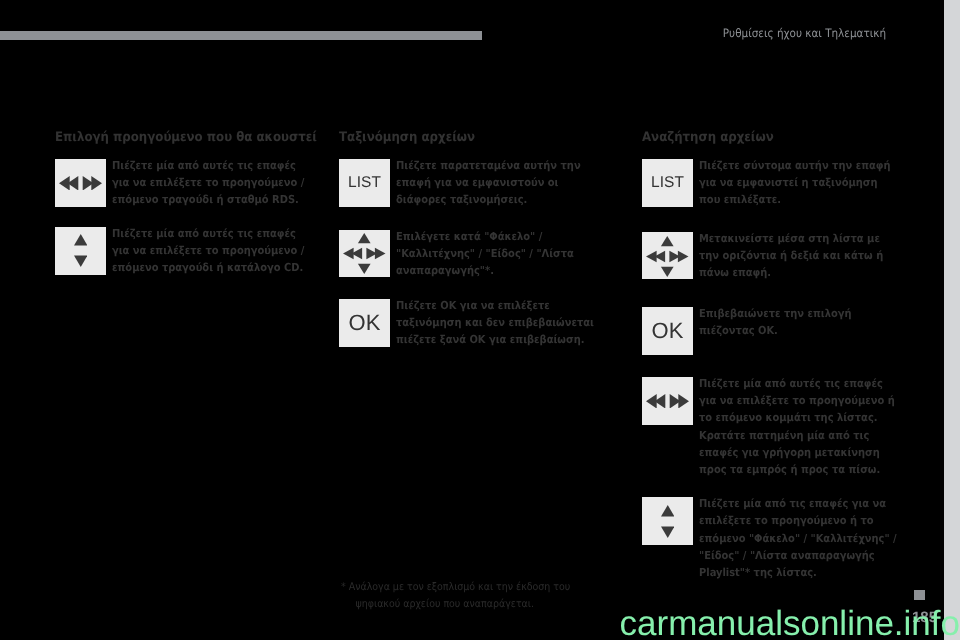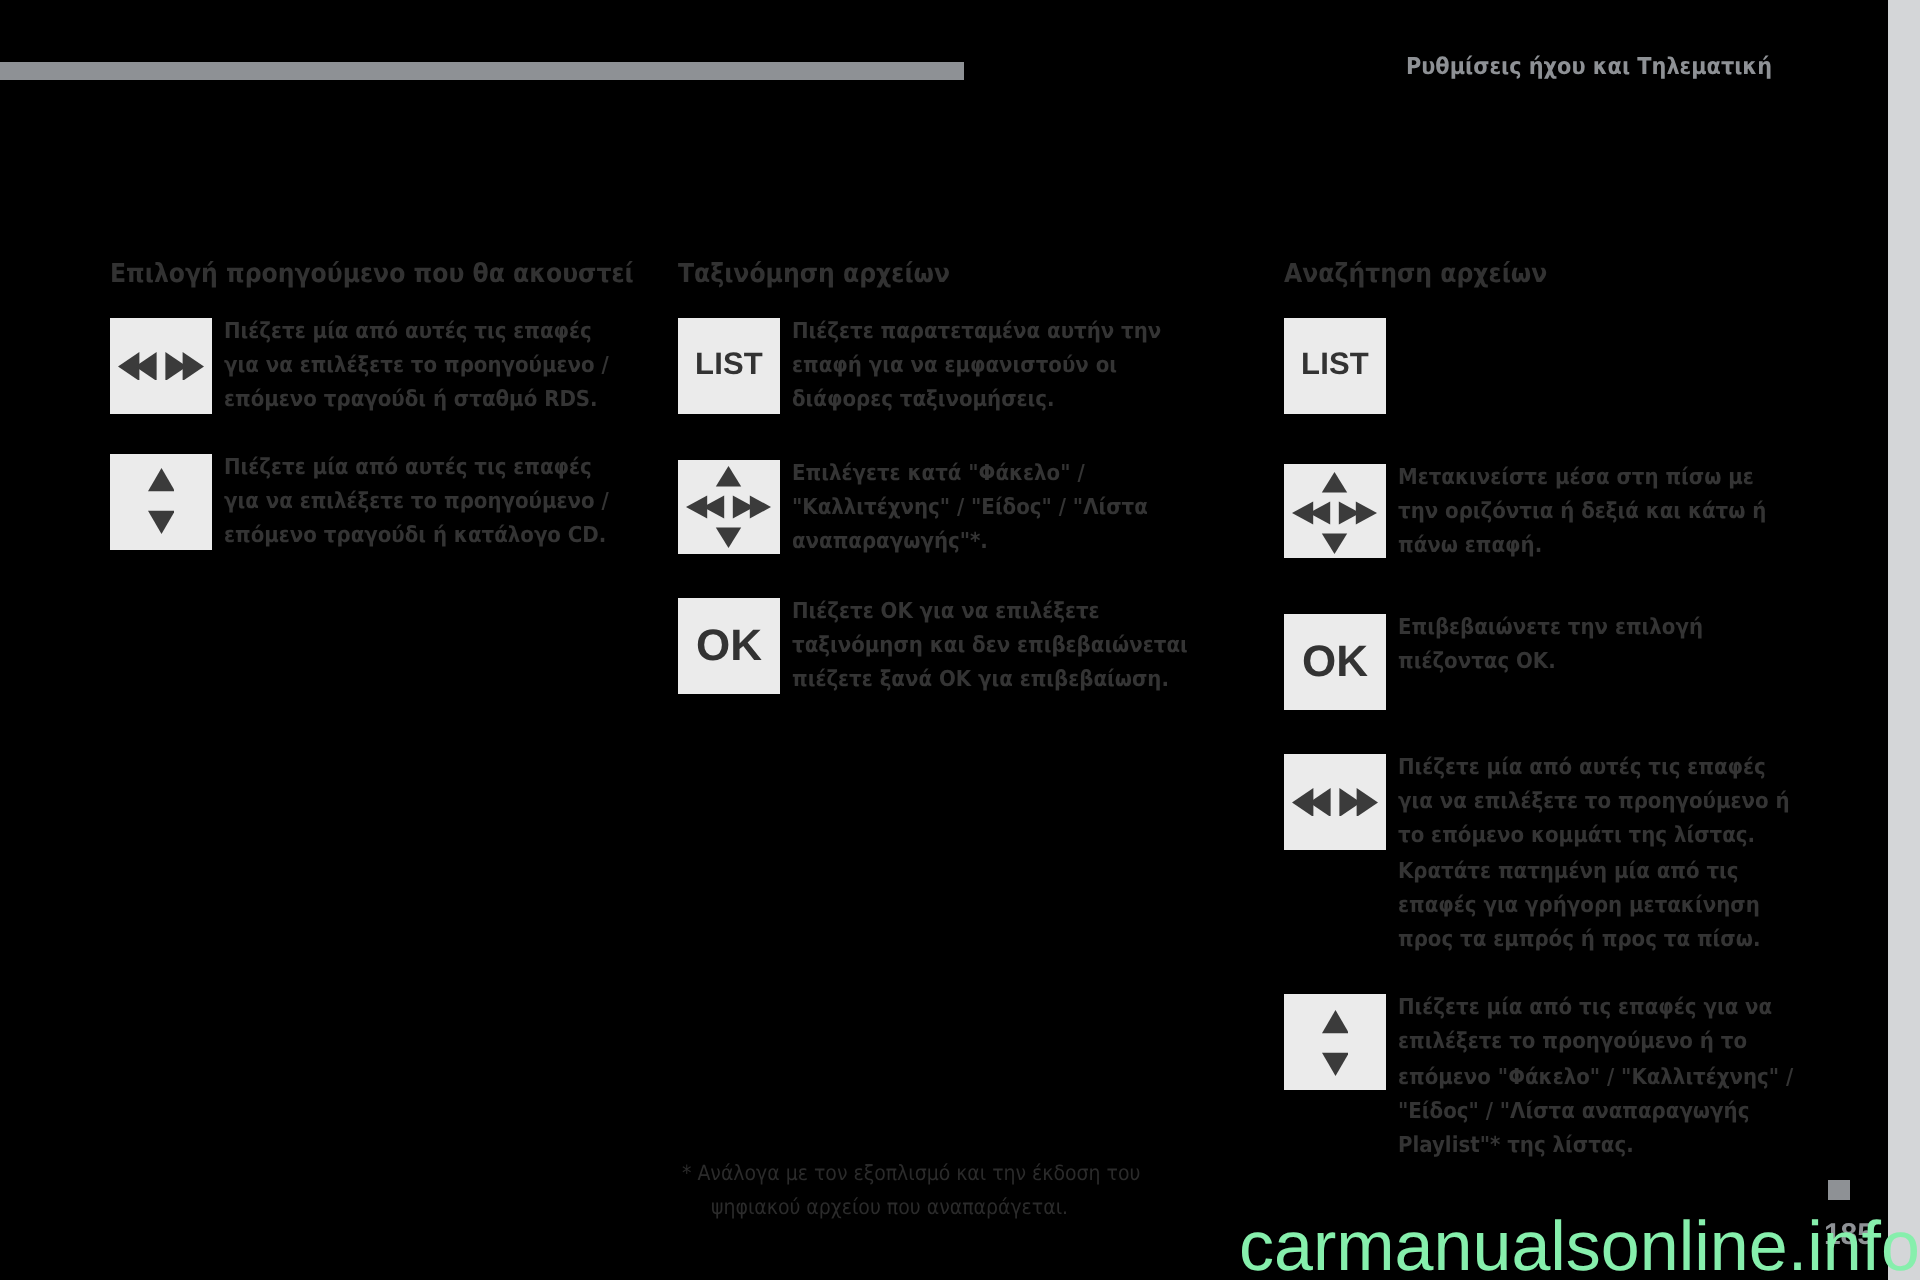--- a/index.html
+++ b/index.html
@@ -3,30 +3,30 @@
 <meta charset="utf-8">
 <style>
 html,body{margin:0;padding:0;background:#000;}
 body{width:960px;height:640px;overflow:hidden;background:#000;
  font-family:"DejaVu Sans Condensed","DejaVu Sans",sans-serif;
  -webkit-font-smoothing:antialiased;text-rendering:geometricPrecision;}
 .page{position:relative;width:960px;height:640px;background:#000;overflow:hidden;}
 .right-rail{position:absolute;left:944px;top:0;width:16px;height:640px;background:#d4d6d8;}
 .top-bar{position:absolute;left:0;top:31px;width:482px;height:9px;background:#8e9195;}
 .chapter-title{position:absolute;left:600px;top:25.5px;width:286px;text-align:right;
- color:#8e9195;font-weight:bold;font-size:11.6px;line-height:14px;white-space:nowrap;}
+ color:#8e9195;font-weight:normal;font-size:11.6px;line-height:14px;white-space:nowrap;}
 .column{position:absolute;}
 .col-1{left:55px;top:130px;width:268px;}
 .col-2{left:339px;top:130px;width:268px;}
 .col-3{left:622px;top:130px;width:268px;margin-left:20px;}
 .col-title{color:#323232;font-weight:bold;font-size:13.1px;line-height:16px;white-space:nowrap;}
 .item{position:absolute;left:0;display:flex;align-items:flex-start;}
 .key{width:51px;height:47.5px;flex:0 0 51px;background:#ebebeb;
  display:flex;align-items:center;justify-content:center;}
-.key-label{color:#333;font-family:"Liberation Sans",sans-serif;font-weight:bold;font-size:15.5px;letter-spacing:0.1px;line-height:1;}
+.key-label{color:#333;font-family:"Liberation Sans",sans-serif;font-weight:normal;font-size:15.5px;letter-spacing:0.1px;line-height:1;}
 .key-ok .key-label{font-size:22px;letter-spacing:0;}
 .desc{margin-left:6px;width:201px;color:#343434;font-size:11px;line-height:17.2px;font-weight:bold;margin-top:-2.2px;}
 .footnote{position:absolute;left:341px;top:579px;width:268px;color:#2b2b2b;font-size:10.5px;line-height:17.2px;font-weight:normal;}
 .footnote .ftext{display:block;padding-left:14.5px;text-indent:-14.5px;}
 .page-square{position:absolute;left:914px;top:590px;width:11px;height:10px;background:#8e9195;}
 .page-num{position:absolute;left:897px;top:610.5px;width:40px;text-align:right;color:#8e9195;
  font-family:"Liberation Sans",sans-serif;font-weight:bold;font-size:15px;line-height:14.5px;}
 .watermark{position:absolute;left:0;top:608px;width:960px;text-align:right;color:#86efac;
  font-family:"Liberation Sans",sans-serif;font-size:35px;line-height:31px;}
 svg{display:block;}
@@ -92,33 +92,34 @@
         <div class="desc">Πιέζετε ΟΚ για να επιλέξετε ταξινόμηση και δεν επιβεβαιώνεται πιέζετε ξανά ΟΚ για επιβεβαίωση.</div>
       </div>
   </div>
 
   <div class="column col-3">
     <div class="col-title">Αναζήτηση αρχείων</div>
       <div class="item" style="top:29.2px">
         <div class="key">
           <span class="key-label">LIST</span>
         </div>
+        <div class="desc">Πιέζετε σύντομα αυτήν την επαφή για να εμφανιστεί η ταξινόμηση που επιλέξατε.</div>
       </div>
       <div class="item" style="top:101.9px">
         <div class="key">
           <svg class="ic-4w" width="42.5" height="41" viewBox="0 0 42.5 41">
             <path d="M14.9,10.2 L27.6,10.2 L21.25,0 Z" fill="#3b3b3b"></path>
             <path d="M14.9,30.8 L27.6,30.8 L21.25,41 Z" fill="#3b3b3b"></path>
             <path d="M10.6,14.7 L10.6,26.3 L0,20.5 Z" fill="#3b3b3b"></path>
             <path d="M19.1,14.7 L19.1,26.3 L8.5,20.5 Z" fill="#3b3b3b"></path>
             <path d="M23.4,14.7 L23.4,26.3 L34,20.5 Z" fill="#3b3b3b"></path>
             <path d="M31.9,14.7 L31.9,26.3 L42.5,20.5 Z" fill="#3b3b3b"></path>
           </svg>
         </div>
-        <div class="desc">Μετακινείστε μέσα στη πίσω με την οριζόντια ή δεξιά και κάτω ή πάνω επαφή.</div>
+        <div class="desc">Μετακινείστε μέσα στη λίστα με την οριζόντια ή δεξιά και κάτω ή πάνω επαφή.</div>
       </div>
       <div class="item" style="top:177.2px">
         <div class="key key-ok">
           <span class="key-label">OK</span>
         </div>
         <div class="desc">Επιβεβαιώνετε την επιλογή πιέζοντας ΟΚ.</div>
       </div>
       <div class="item" style="top:247.1px">
         <div class="key">
           <svg class="ic-rf" width="43" height="14.5" viewBox="0 0 43 14.5">

